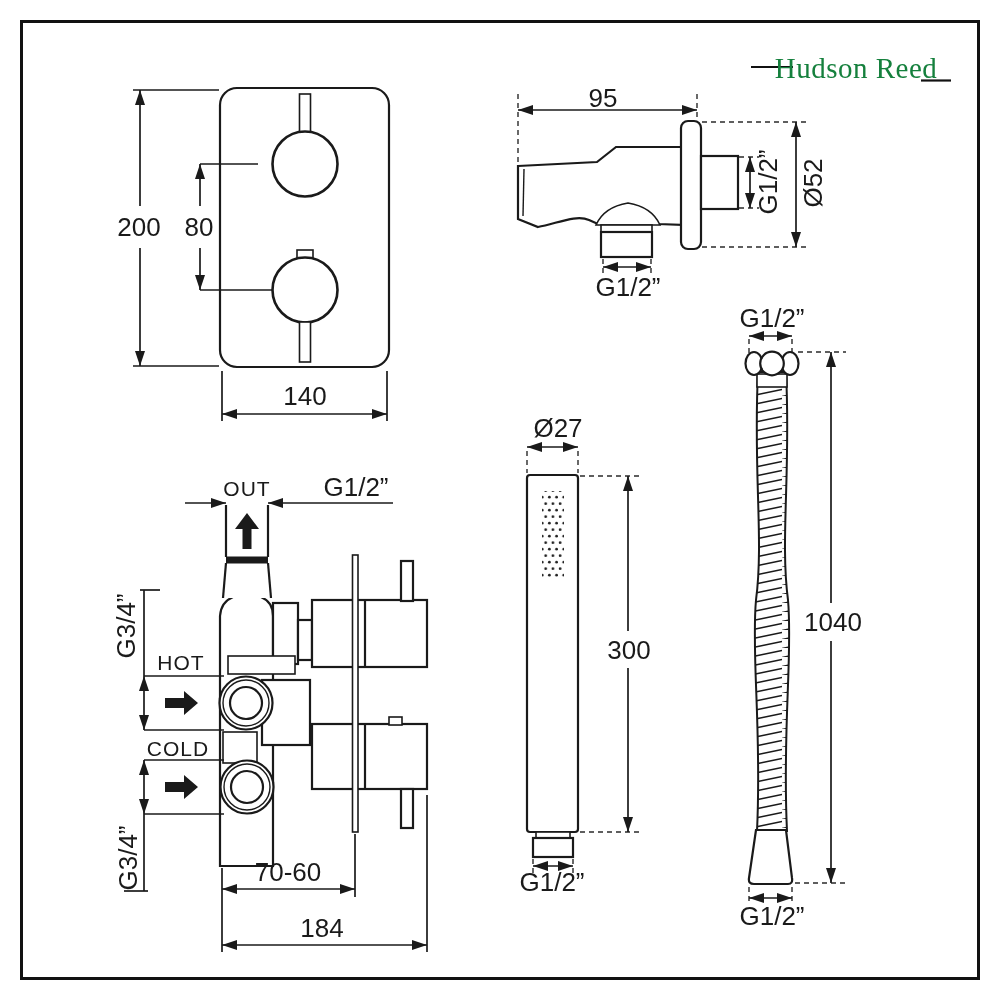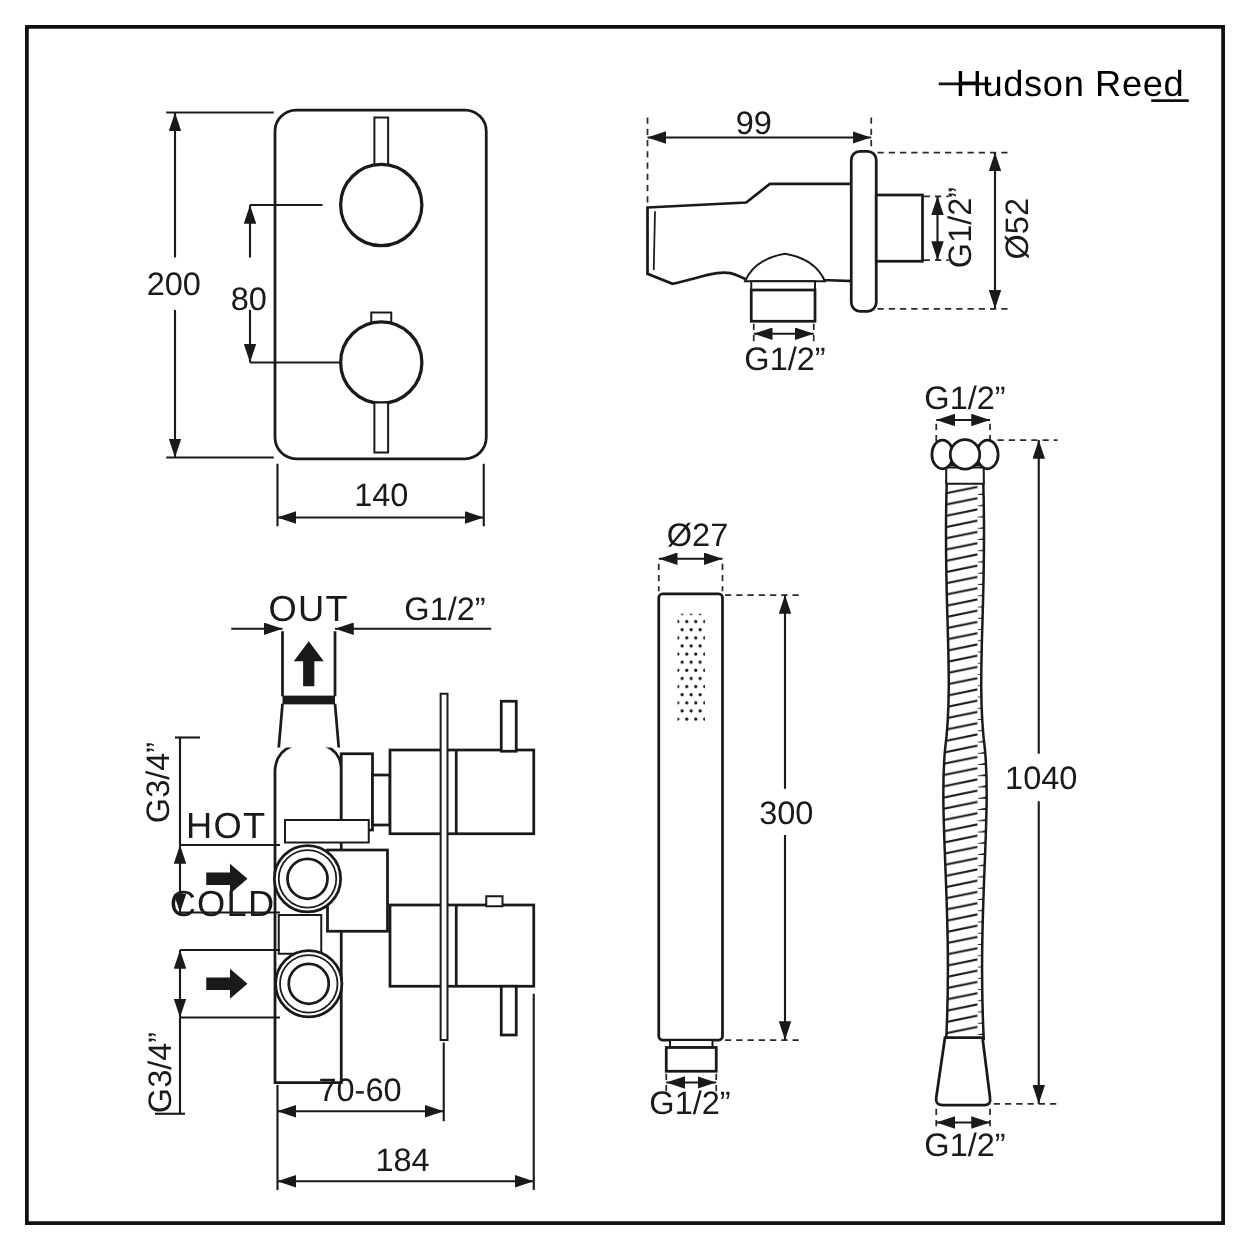--- a/index.html
+++ b/index.html
@@ -11,24 +11,24 @@
   .part.k{stroke-width:2.6;}
   .part.thin{stroke-width:1.6;}
   line.part, path.noFill{fill:none;}
   .thin2{stroke:#1a1a1a;stroke-width:1.4;fill:none;}
   .dim{stroke:#1a1a1a;stroke-width:1.7;fill:none;}
   .dsh{stroke:#2a2a2a;stroke-width:1.4;stroke-dasharray:5 4;fill:none;}
   .hose{fill:url(#coil);stroke:#1a1a1a;stroke-width:2;}
   .lbl{position:absolute;transform:translate(-50%,-50%);font-size:26px;line-height:1;
        white-space:nowrap;color:#1a1a1a;}
   .lbl.rot{transform:translate(-50%,-50%) rotate(-90deg);}
-  .lbl.sm{font-size:29px;letter-spacing:1px;}
+  .lbl.sm{font-size:21px;letter-spacing:1px;}
   .logo{position:absolute;left:856px;top:68px;transform:translate(-50%,-50%);
-        font-family:Liberation Sans, sans-serif;font-size:29px;
-        letter-spacing:.5px;color:#000000;white-space:nowrap;}
+        font-family:Liberation Serif, serif;font-size:29px;
+        letter-spacing:.5px;color:#15803d;white-space:nowrap;}
 </style>
 </head>
 <body>
 
 <div class="canvas">
   <div class="frame"></div>
 
   <svg width="1000" height="1000" viewBox="0 0 1000 1000">
     <defs>
       <marker id="ar" viewBox="0 0 12 8" refX="12" refY="4" markerWidth="15" markerHeight="10" markerUnits="userSpaceOnUse" orient="auto">
@@ -189,37 +189,37 @@
         <line class="dim" x1="222" y1="945" x2="427" y2="945" marker-start="url(#ars)" marker-end="url(#ar)"></line>
       </g>
       <path d="M165,698 L184,698 L184,691 L198,703 L184,715 L184,708 L165,708 Z" fill="#1a1a1a"></path>
       <path d="M165,782 L184,782 L184,775 L198,787 L184,799 L184,792 L165,792 Z" fill="#1a1a1a"></path>
     </g>
   </svg>
 
   <div class="logo">Hudson Reed</div>
 
   <span class="lbl" style="left:139px;top:227px">200</span>
-  <span class="lbl" style="left:199px;top:239px">80</span>
+  <span class="lbl" style="left:199px;top:227px">80</span>
   <span class="lbl" style="left:305px;top:396px">140</span>
 
-  <span class="lbl" style="left:603px;top:98px">99</span>
+  <span class="lbl" style="left:603px;top:98px">95</span>
   <span class="lbl rot" style="left:768px;top:182px">G1/2”</span>
   <span class="lbl rot" style="left:813px;top:183px">Ø52</span>
   <span class="lbl" style="left:628px;top:287px">G1/2”</span>
 
   <span class="lbl" style="left:772px;top:318px">G1/2”</span>
   <span class="lbl" style="left:833px;top:622px">1040</span>
   <span class="lbl" style="left:772px;top:916px">G1/2”</span>
 
   <span class="lbl" style="left:558px;top:428px">Ø27</span>
   <span class="lbl" style="left:629px;top:650px">300</span>
   <span class="lbl" style="left:552px;top:882px">G1/2”</span>
 
   <span class="lbl sm" style="left:247px;top:488px">OUT</span>
   <span class="lbl" style="left:356px;top:487px">G1/2”</span>
   <span class="lbl rot" style="left:126px;top:626px">G3/4”</span>
   <span class="lbl sm" style="left:181px;top:662px">HOT</span>
-  <span class="lbl sm" style="left:178px;top:724px">COLD</span>
+  <span class="lbl sm" style="left:178px;top:748px">COLD</span>
   <span class="lbl rot" style="left:128px;top:858px">G3/4”</span>
   <span class="lbl" style="left:288px;top:872px">70-60</span>
   <span class="lbl" style="left:322px;top:928px">184</span>
 </div>
 
 </body></html>

